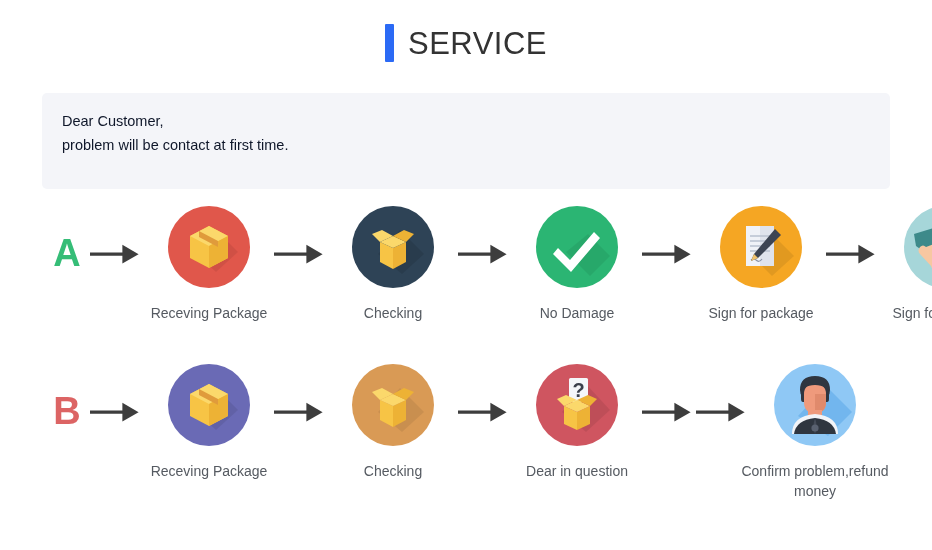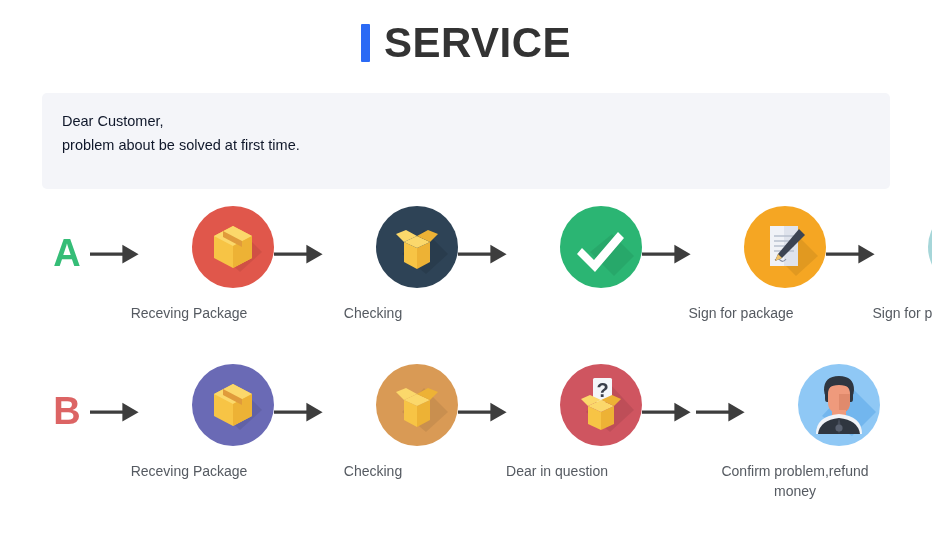--- a/index.html
+++ b/index.html
@@ -29,22 +29,22 @@
     height: 62px;
   }
   .title-bar {
     width: 9px;
     height: 38px;
     background: #2b6af5;
     border-radius: 1px;
     flex: none;
   }
   .title-text {
-    font-size: 42px;
-    font-weight: bold;
+    font-size: 31px;
+    font-weight: normal;
     color: #333333;
     letter-spacing: 0.5px;
     line-height: 1;
   }
 
   
   .notice {
     position: absolute;
     left: 42px;
     top: 93px;
@@ -91,21 +91,21 @@
     display: flex;
     justify-content: center;
   }
   .arrow svg { display: block; }
 
   .step {
     flex: none;
     width: 130px;
     display: flex;
     flex-direction: column;
-    align-items: flex-end;
+    align-items: center;
   }
   .step .icon-circle {
     width: 82px;
     height: 82px;
     border-radius: 50%;
     position: relative;
     overflow: hidden;
   }
   .step .icon-circle svg {
     position: absolute;
@@ -130,21 +130,21 @@
 
 <div class="page">
 
   <div class="title-wrap">
     <span class="title-bar"></span>
     <span class="title-text">SERVICE</span>
   </div>
 
   <div class="notice">
     <p>Dear Customer,</p>
-    <p>problem about be solved at first time.</p>
+    <p>problem will be contact at first time.</p>
   </div>
 
   <div class="flow row-a">
     <div class="row-letter a">A</div>
 
     <div class="arrow">
       <svg viewBox="0 0 40 18">
           <path d="M0 9 L26 9" stroke="#3d3d3d" stroke-width="2.4" fill="none"></path>
           <path d="M24 2 L36 9 L24 16 Z" fill="#3d3d3d"></path>
         </svg>
@@ -191,20 +191,21 @@
         </svg>
     </div>
 
     <div class="step">
       <div class="icon-circle" style="background:#2bb573">
         <svg viewBox="0 0 82 82">
           <path d="M52 28 L74 50 L54 70 L30 46 Z" fill="#000" opacity="0.07"></path>
           <path d="M22 42 L34 54 L58 26 L64 32 L35 66 L17 48 Z" fill="#ffffff"></path>
         </svg>
       </div>
+      <div class="step-label">No Damage</div>
     </div>
 
     <div class="arrow">
       <svg viewBox="0 0 40 18">
           <path d="M0 9 L26 9" stroke="#3d3d3d" stroke-width="2.4" fill="none"></path>
           <path d="M24 2 L36 9 L24 16 Z" fill="#3d3d3d"></path>
         </svg>
     </div>
 
     <div class="step">

